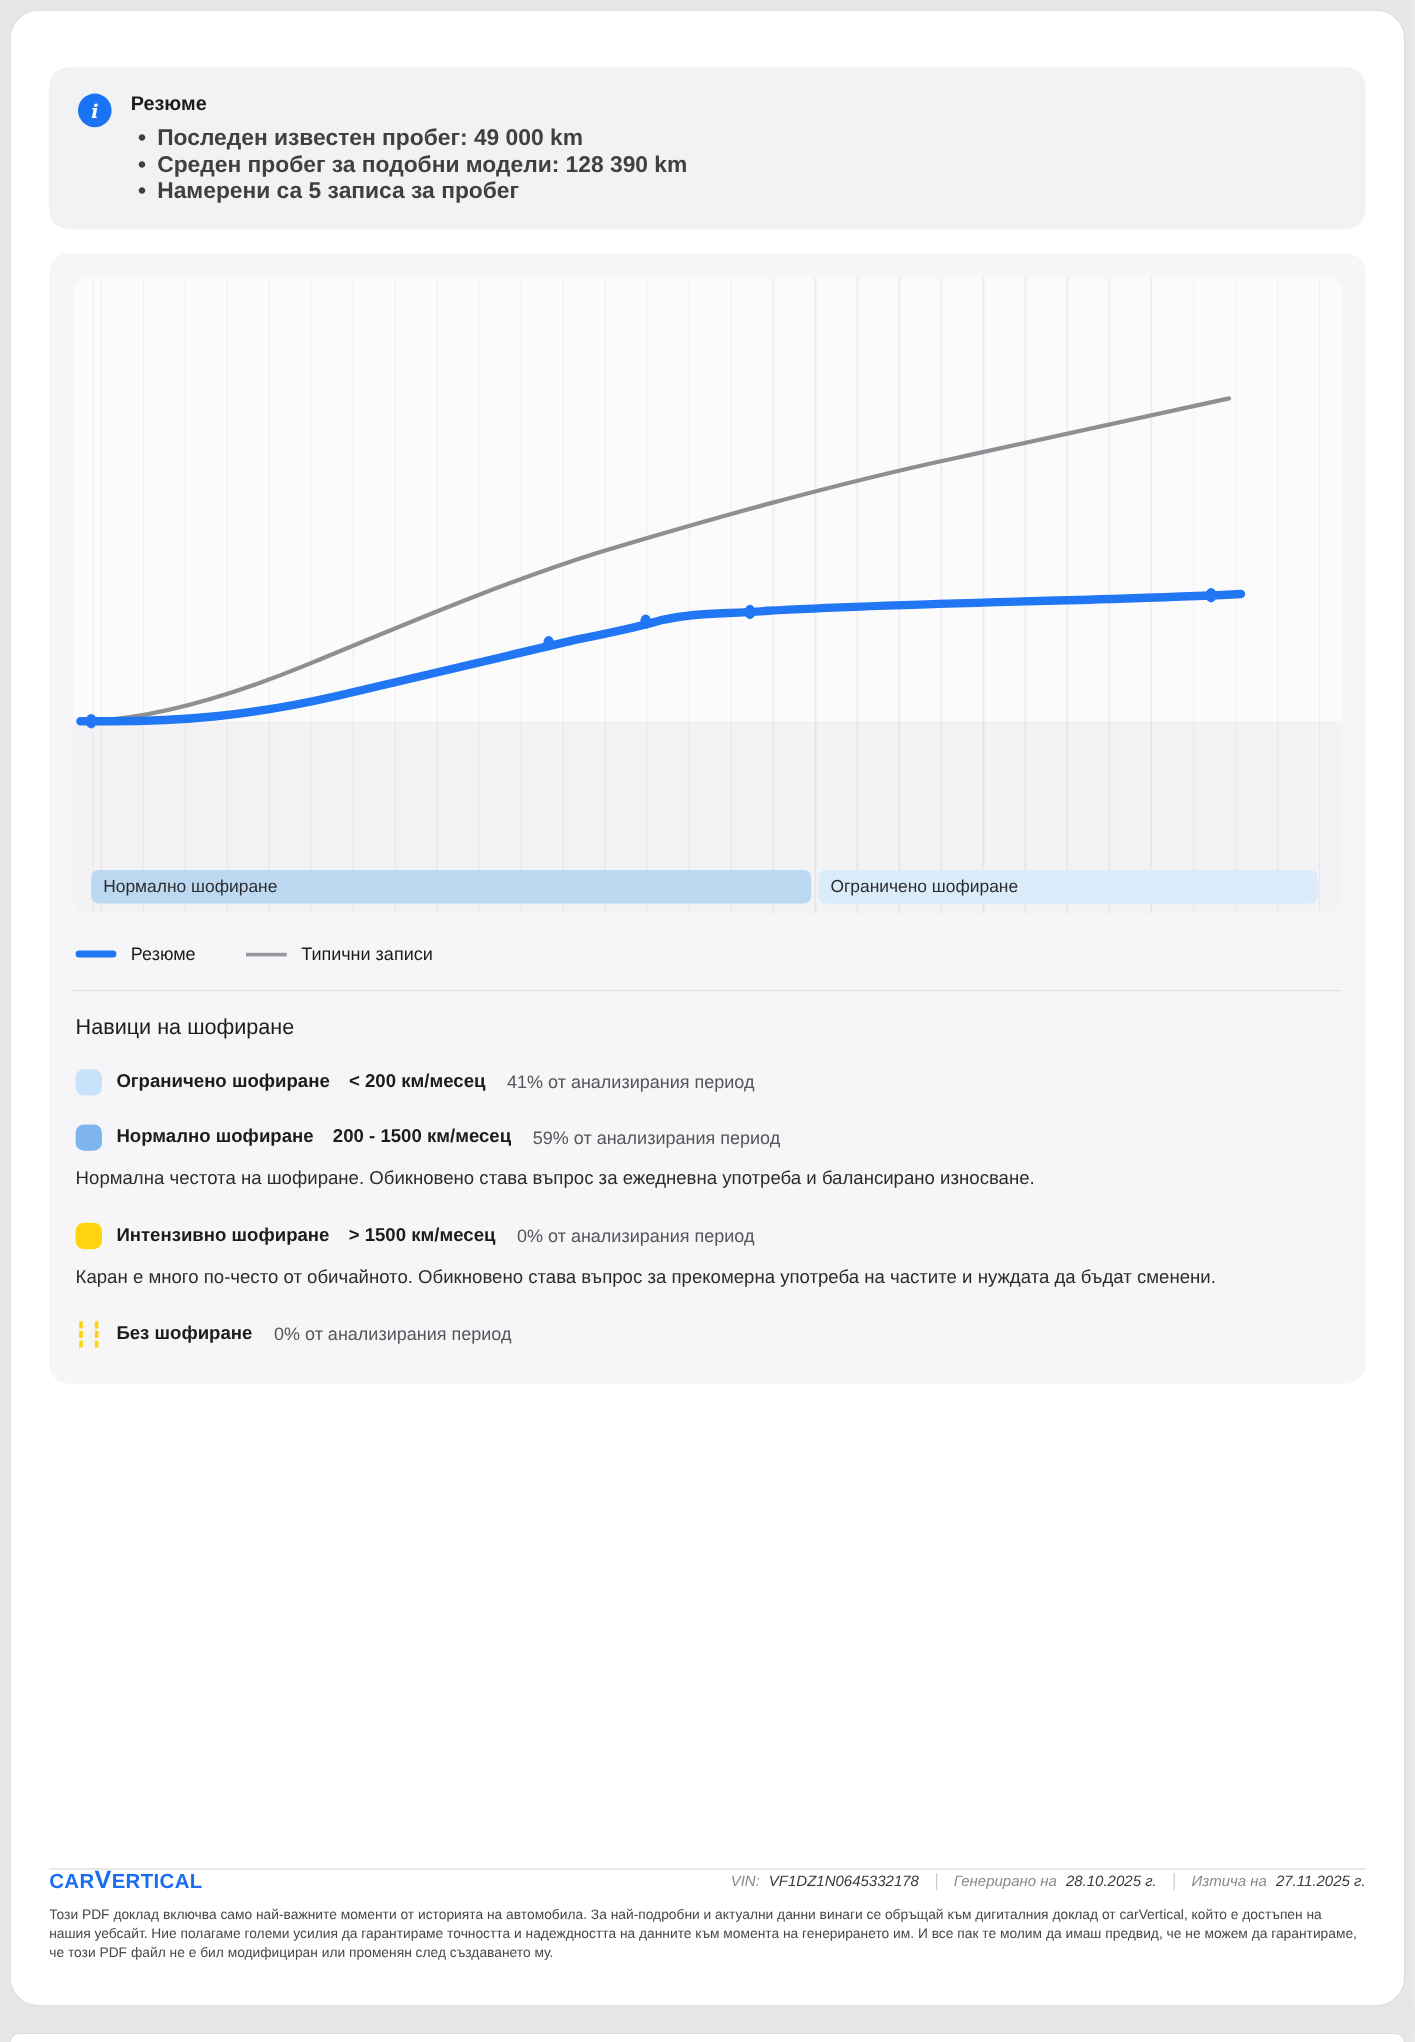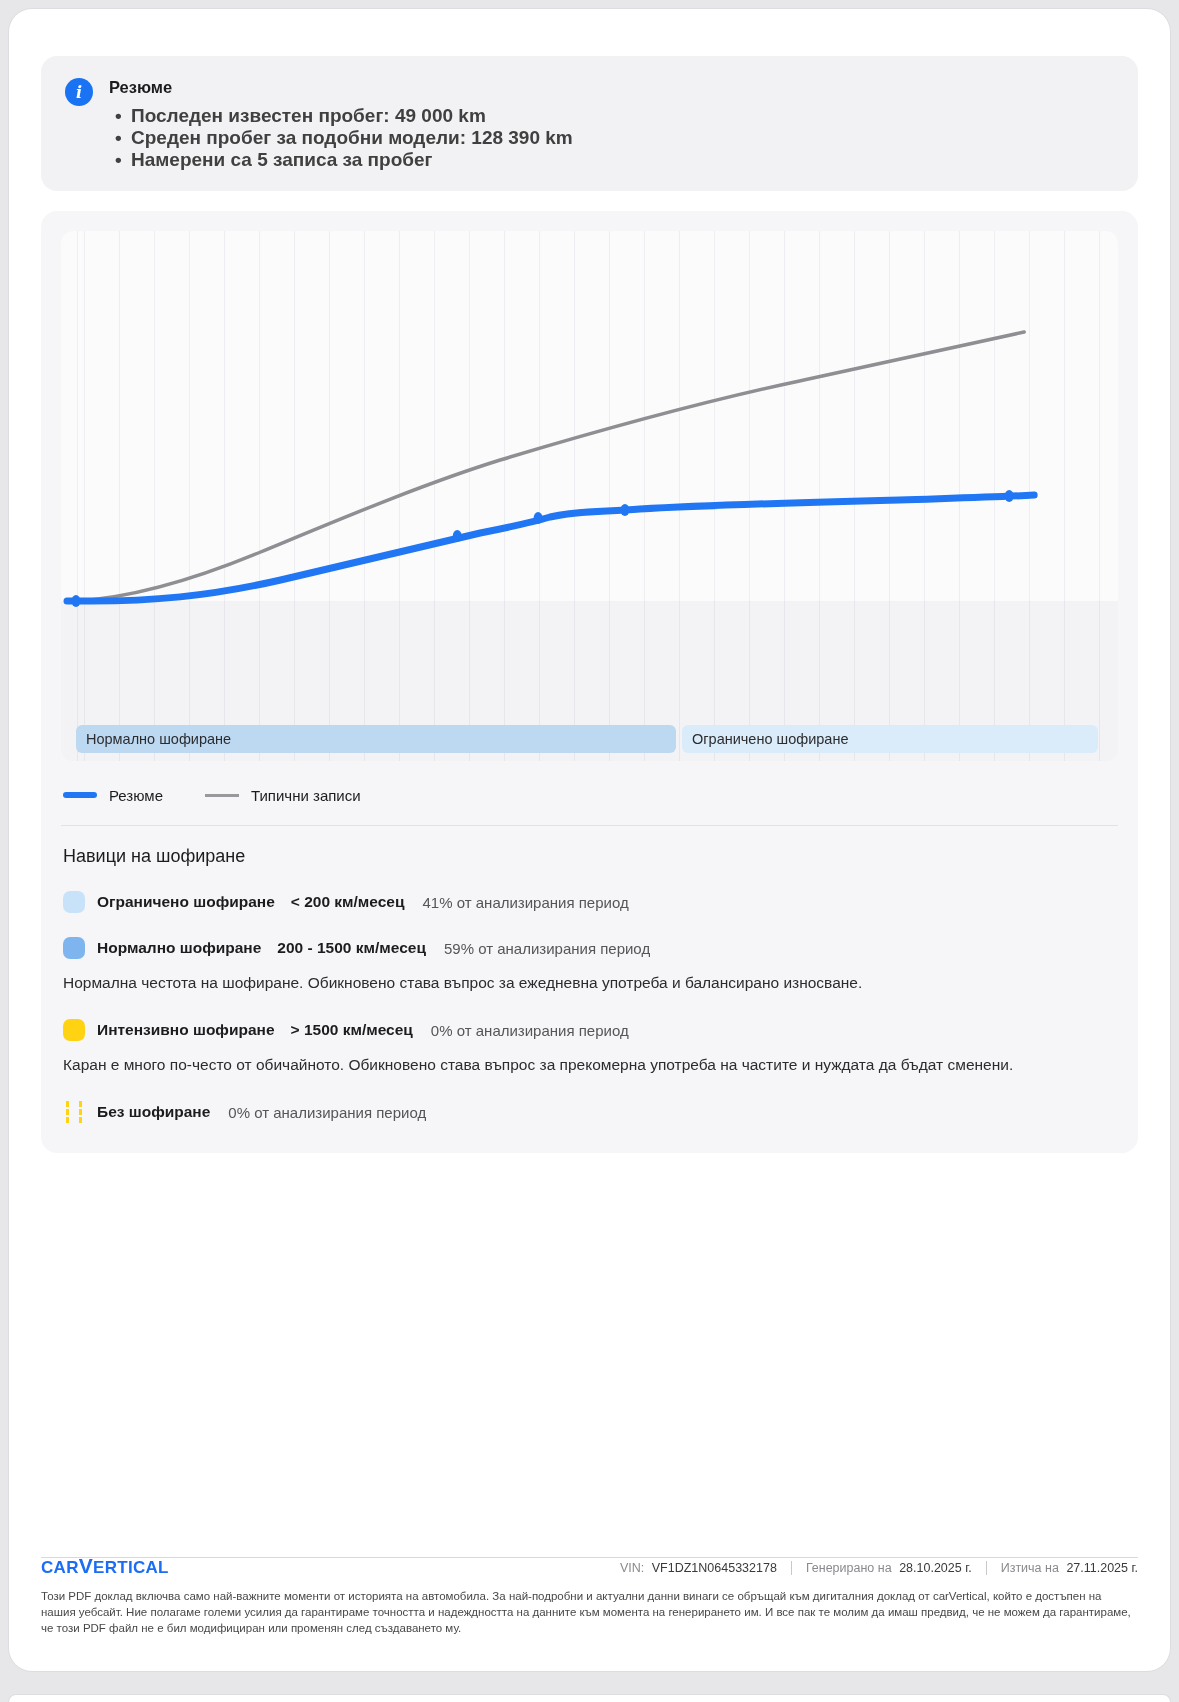--- a/index.html
+++ b/index.html
@@ -66,21 +66,21 @@
   .cat-range { font-size:15.5px; font-weight:bold; margin-left:4px; }
   .cat-percent { font-size:15px; color:#55555a; margin-left:6px; }
   .cat-desc { margin-top:11px; font-size:15.5px; line-height:25px; color:#2c2c2e; max-width:1030px; }
 
   
   .footer { position:absolute; left:32px; right:32px; top:1548px;
             border-top:1px solid #d9d9dd; }
   .footer-row { display:flex; align-items:center; justify-content:space-between; }
   .logo { font-size:17px; font-weight:bold; color:#1b6ef3; letter-spacing:0.3px; display:flex; align-items:baseline; }
   .logo .logo-v { font-size:21px; line-height:14px; }
-  .meta { display:flex; align-items:flex-end; gap:14px; font-size:12.5px; }
+  .meta { display:flex; align-items:flex-end; gap:14px; font-size:12.5px;font-style:italic; }
   .meta .label { color:#8a8a8e; }
   .meta .value { color:#3a3a3c; margin-left:4px; }
   .meta-sep { width:1px; height:14px; background:#c9c9cd; }
   .disclaimer { margin-top:10px; font-size:11.5px; line-height:16px; color:#48484a; }
 </style>
 </head>
 <body>
 
 <div class="sheet">
 

